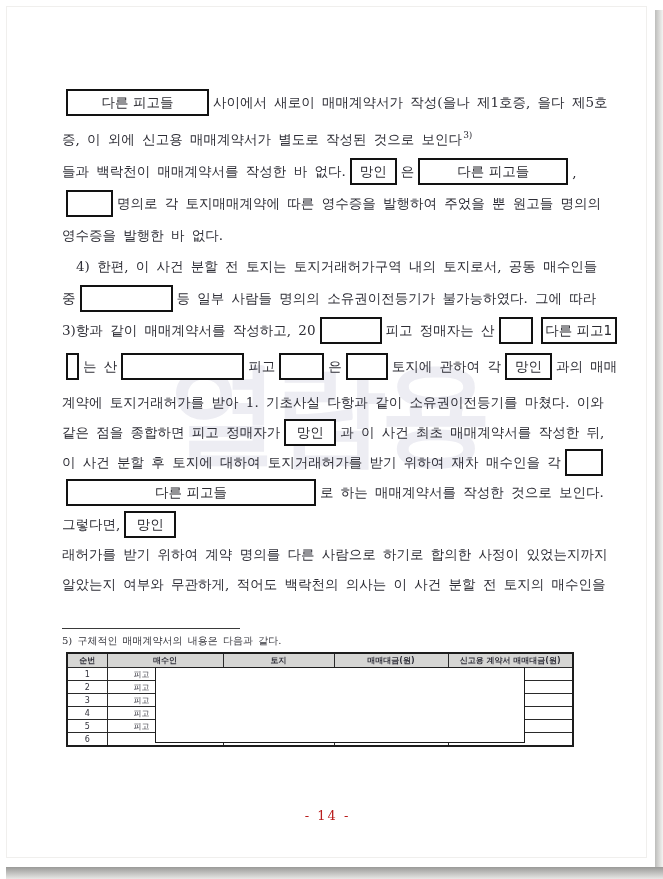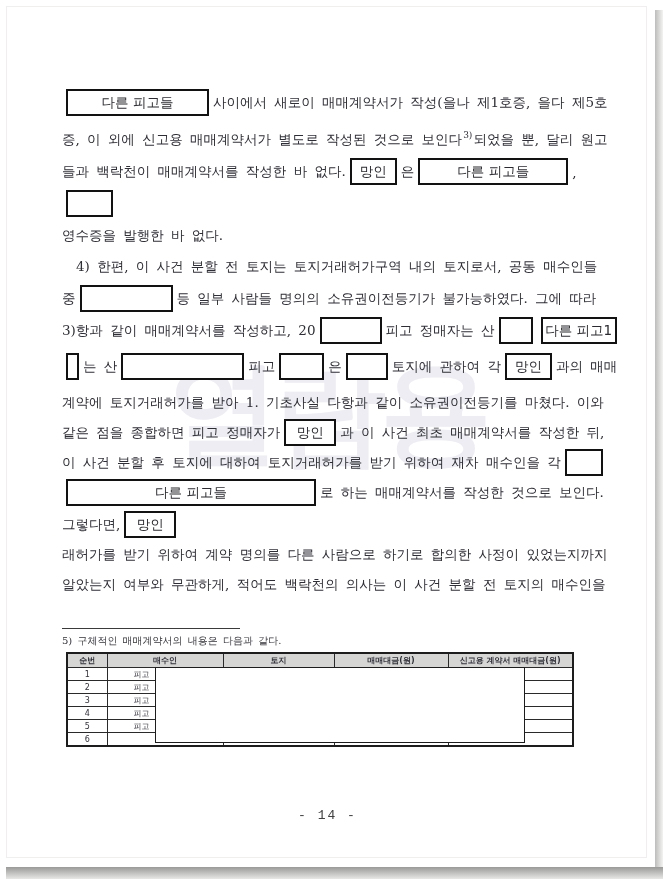--- a/index.html
+++ b/index.html
@@ -65,50 +65,50 @@
   .fn-table td{height:12px;background:#ffffff;}
   .fn-table td.num{text-align:center;}
   .fn-table td.buyer{text-align:left;padding-left:26px;}
   .fn-table{border:2px solid #1d1d1d;}
   .table-redaction{
     position:absolute;left:155px;top:667px;width:368px;height:74px;
     background:#ffffff;border:1px solid #1d1d1d;z-index:2;
   }
   .page-number{
     position:absolute;left:0;top:808px;width:655px;text-align:center;
-    font-size:13px;color:#404040;letter-spacing:2px;z-index:1;font-family:Liberation Mono, monospace;
+    font-size:13px;color:#b91c1c;letter-spacing:2px;z-index:1;
   }
 </style>
 </head>
 <body>
 
 <div class="page">
   <div class="page-frame"></div>
 
   <div class="watermark">열람용</div>
 
   <div>
       <div class="line" style="top: 87px;">
         <span class="redact" style="width: 143px;">다른 피고들</span>
         <span class="t"> 사이에서 새로이 매매계약서가 작성(을나 제1호증, 을다 제5호</span>
       </div>
       <div class="line" style="top: 124px;">
         <span class="t">증, 이 외에 신고용 매매계약서가 별도로 작성된 것으로 보인다</span>
         <span class="sup">3)</span>
-        <span class="t">되었을 뿐, 달리 원고</span>
       </div>
       <div class="line" style="top: 156px;">
         <span class="t">들과 백락천이 매매계약서를 작성한 바 없다. </span>
         <span class="redact" style="width: 47px;">망인</span>
         <span class="t"> 은 </span>
         <span class="redact" style="width: 150px;">다른 피고들</span>
         <span class="t">,</span>
       </div>
       <div class="line" style="top: 188px;">
         <span class="redact" style="width: 47px;"></span>
+        <span class="t"> 명의로 각 토지매매계약에 따른 영수증을 발행하여 주었을 뿐 원고들 명의의</span>
       </div>
       <div class="line" style="top: 220px;">
         <span class="t">영수증을 발행한 바 없다.</span>
       </div>
       <div class="line" style="top: 251px; padding-left: 14px;">
         <span class="t">4) 한편, 이 사건 분할 전 토지는 토지거래허가구역 내의 토지로서, 공동 매수인들</span>
       </div>
       <div class="line" style="top: 283px;">
         <span class="t">중 </span>
         <span class="redact" style="width: 93px;"></span>

